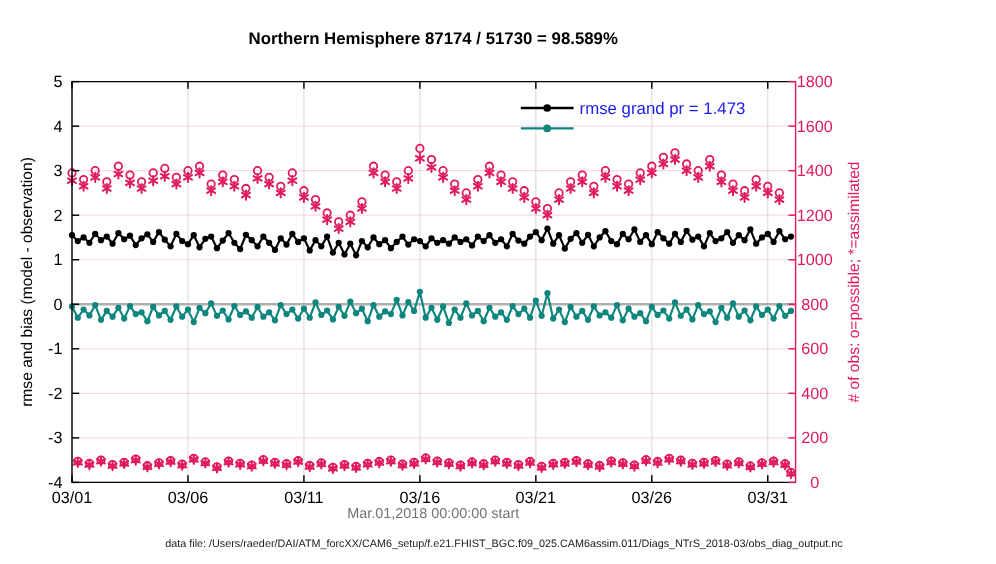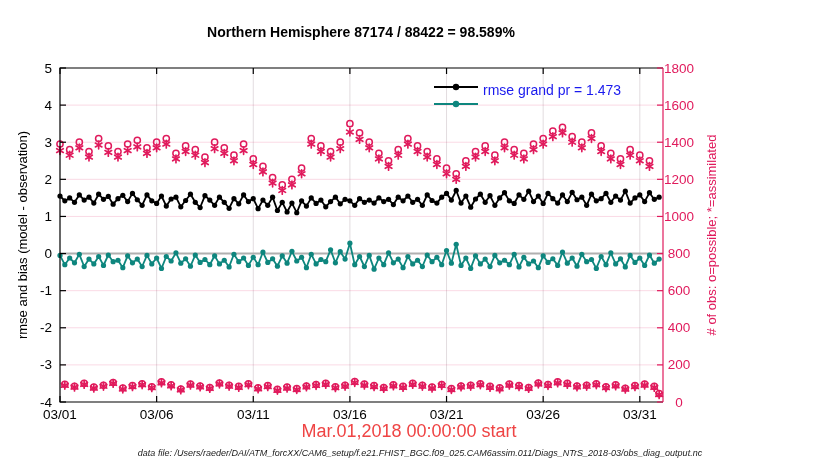--- a/index.html
+++ b/index.html
@@ -22,43 +22,43 @@
     font-size:13px;color:#000;white-space:nowrap;
   }
   .ylabel-right{
     position:absolute;left:711px;top:235px;
     transform:translate(-50%,-50%) rotate(-90deg);
     font-size:13px;color:#e01a5c;white-space:nowrap;
   }
   .xlabel{
     position:absolute;left:361px;top:421px;
     transform:translateX(-50%);
-    font-size:18px;color:#ef4444;white-space:nowrap;margin-left:48px;
+    font-size:12px;color:#737373;white-space:nowrap;
   }
   .footer-line{
     position:absolute;left:420px;top:448px;
     transform:translateX(-50%);
-    font-size:9px;color:#1a1a1a;white-space:nowrap;font-style:italic;
+    font-size:9px;color:#1a1a1a;white-space:nowrap;
   }
   .legend{
     position:absolute;left:433px;top:82px;
     display:flex;flex-direction:column;gap:1px;
   }
-  .legend-row{display:flex;height:16px;}
+  .legend-row{display:flex;align-items:center;height:16px;}
   .legend-sample{width:46px;height:10px;flex:0 0 auto;}
   .legend-text{font-size:14px;color:#1a1aee;margin-left:4px;white-space:nowrap;}
   svg{display:block;}
 </style>
 </head>
 <body>
 
 <div id="fig">
 
   <div class="title-block">
-    <div>Northern Hemisphere 87174 / 88422 = 98.589%</div>
+    <div>Northern Hemisphere 87174 / 51730 = 98.589%</div>
   </div>
 
   <svg id="chart" width="830" height="470" viewBox="0 0 830 470" style="position:absolute;left:0;top:0;">
       <g>
         <line x1="156.63461538461536" y1="68" x2="156.63461538461536" y2="402" stroke="rgba(150,130,140,0.28)" stroke-width="1"></line>
         <line x1="253.26923076923075" y1="68" x2="253.26923076923075" y2="402" stroke="rgba(150,130,140,0.28)" stroke-width="1"></line>
         <line x1="349.90384615384613" y1="68" x2="349.90384615384613" y2="402" stroke="rgba(150,130,140,0.28)" stroke-width="1"></line>
         <line x1="446.5384615384615" y1="68" x2="446.5384615384615" y2="402" stroke="rgba(150,130,140,0.28)" stroke-width="1"></line>
         <line x1="543.1730769230769" y1="68" x2="543.1730769230769" y2="402" stroke="rgba(150,130,140,0.28)" stroke-width="1"></line>
         <line x1="639.8076923076923" y1="68" x2="639.8076923076923" y2="402" stroke="rgba(150,130,140,0.28)" stroke-width="1"></line>

